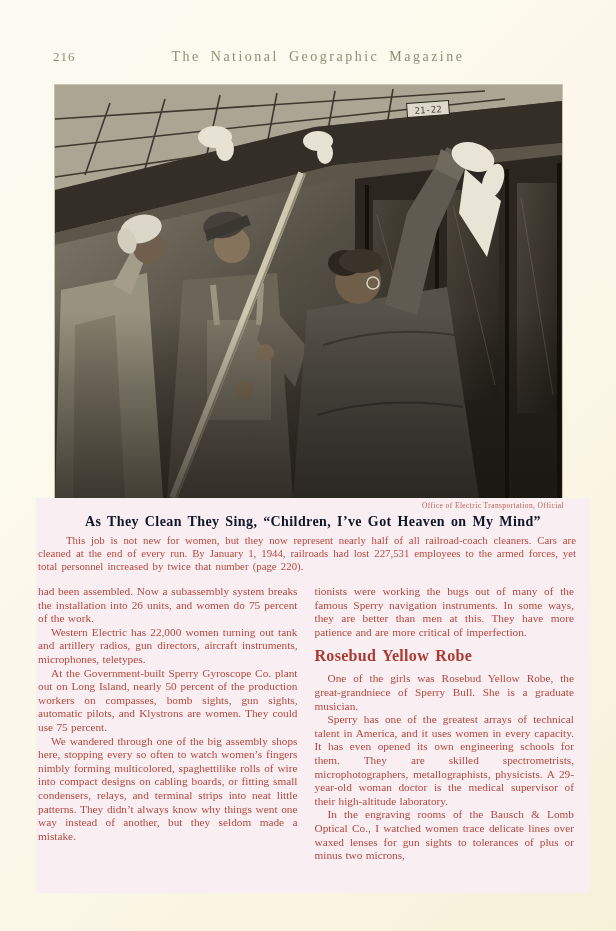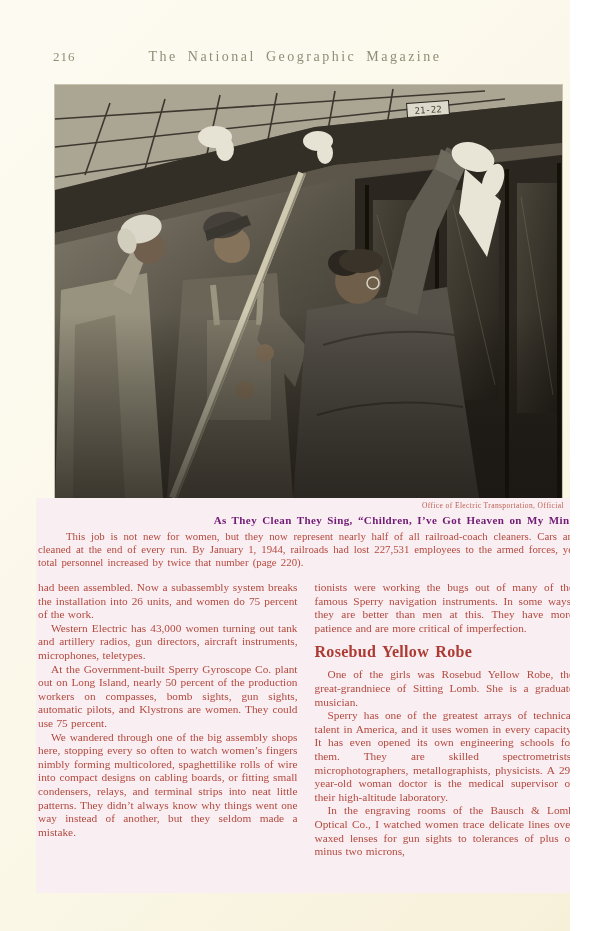--- a/index.html
+++ b/index.html
@@ -1,18 +1,18 @@
 <!DOCTYPE html>
 <html><head>
 <meta charset="utf-8">
 <style>
   html,body { margin:0; padding:0; }
   .page {
     position:relative;
-    width:570px; height:931px;
+    width:616px; height:931px;
     background:linear-gradient(135deg,#fdfaf2 0%,#fbf8e9 55%,#f7f0d9 100%);
     font-family:"Liberation Serif","DejaVu Serif",serif;
     overflow:hidden;
     text-decoration:underline;
   }
   .page-number {
     position:absolute; left:53px; top:49px;
     font-size:13px; color:#8d8f76; letter-spacing:1px;
   }
   .header-title {
@@ -27,22 +27,22 @@
   .photo svg { display:block; }
   .panel {
     position:absolute; left:36px; top:498px; width:554px; height:395px;
     background:#f9eef1;
   }
   .credit {
     position:absolute; top:3px; right:26px;
     font-size:7.5px; color:#bc5c50; letter-spacing:0.4px;
   }
   .cap-title {
-    margin:16px 8px 0 8px; text-align:right;
-    font-weight:bold; font-size:11px; color:#701a75;
+    margin:16px 8px 0 8px; text-align:center;
+    font-weight:bold; font-size:14px; color:#0f172a;
     letter-spacing:0.4px; word-spacing:2px;
   }
   .cap-body {
     margin:4px 14px 0 2px;
     font-size:10.8px; line-height:13px; color:#b5493f;
     text-align:justify; text-indent:28px; word-spacing:1.5px;
   }
   .columns {
     display:flex; gap:17px;
     margin:12px 16px 0 2px;
@@ -184,27 +184,27 @@
   </div>
 
   <div class="panel">
     <div class="credit">Office of Electric Transportation, Official</div>
     <div class="cap-title">As They Clean They Sing, “Children, I’ve Got Heaven on My Mind”</div>
     <div class="cap-body">This job is not new for women, but they now represent nearly half of all railroad-coach cleaners. Cars are cleaned at the end of every run.  By January 1, 1944, railroads had lost 227,531 employees to the armed forces, yet total personnel increased by twice that number (page 220).</div>
 
     <div class="columns">
       <div class="col">
         <p class="cont">had been assembled.  Now a subassembly system breaks the installation into 26 units, and women do 75 percent of the work.</p>
-        <p>Western Electric has 43,000 women turning out tank and artillery radios, gun directors, aircraft instruments, microphones, teletypes.</p>
+        <p>Western Electric has 22,000 women turning out tank and artillery radios, gun directors, aircraft instruments, microphones, teletypes.</p>
         <p>At the Government-built Sperry Gyroscope Co. plant out on Long Island, nearly 50 percent of the production workers on compasses, bomb sights, gun sights, automatic pilots, and Klystrons are women.  They could use 75 percent.</p>
         <p>We wandered through one of the big assembly shops here, stopping every so often to watch women’s fingers nimbly forming multicolored, spaghettilike rolls of wire into compact designs on cabling boards, or fitting small condensers, relays, and terminal strips into neat little patterns.  They didn’t always know why things went one way instead of another, but they seldom made a mistake.</p>
       </div>
       <div class="col">
         <p class="cont">tionists were working the bugs out of many of the famous Sperry navigation instruments. In some ways, they are better than men at this. They have more patience and are more critical of imperfection.</p>
         <div class="subhead">Rosebud Yellow Robe</div>
-        <p>One of the girls was Rosebud Yellow Robe, the great-grandniece of Sitting Lomb.  She is a graduate musician.</p>
+        <p>One of the girls was Rosebud Yellow Robe, the great-grandniece of Sperry Bull.  She is a graduate musician.</p>
         <p>Sperry has one of the greatest arrays of technical talent in America, and it uses women in every capacity.  It has even opened its own engineering schools for them.  They are skilled spectrometrists, microphotographers, metallographists, physicists.  A 29-year-old woman doctor is the medical supervisor of their high-altitude laboratory.</p>
         <p>In the engraving rooms of the Bausch &amp; Lomb Optical Co., I watched women trace delicate lines over waxed lenses for gun sights to tolerances of plus or minus two microns,</p>
       </div>
     </div>
   </div>
 
 </div>
 
 </body></html>

